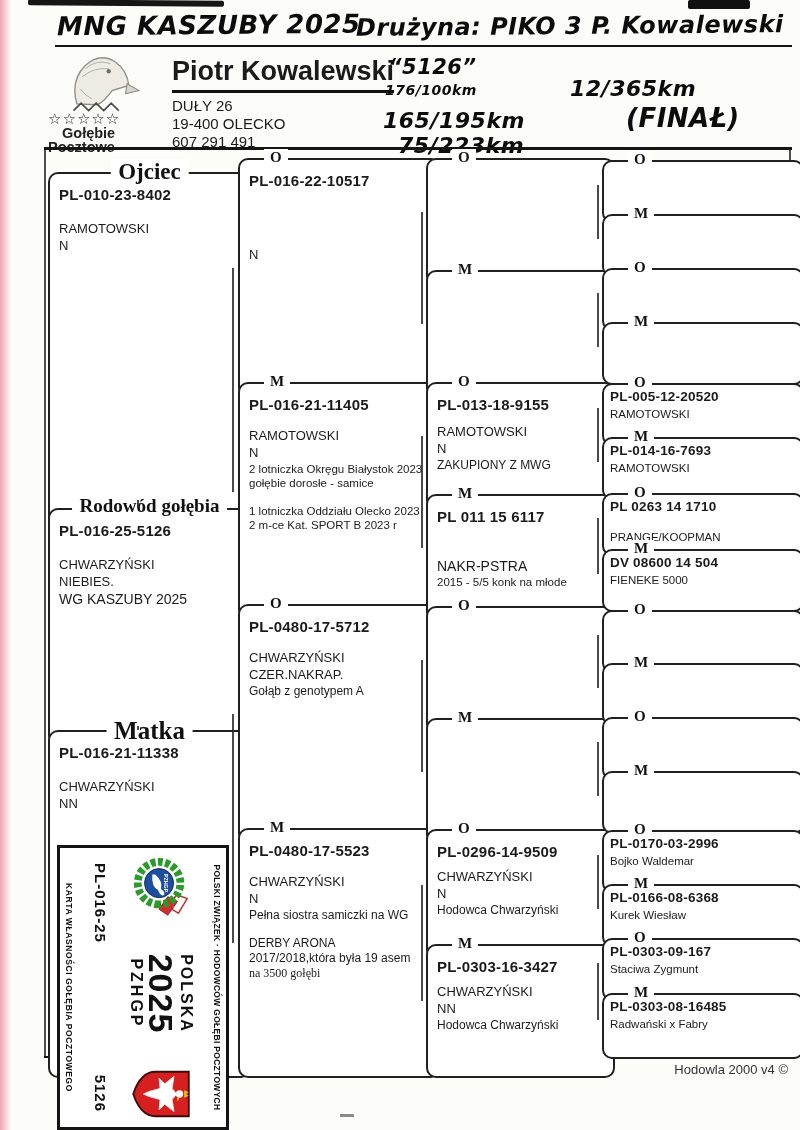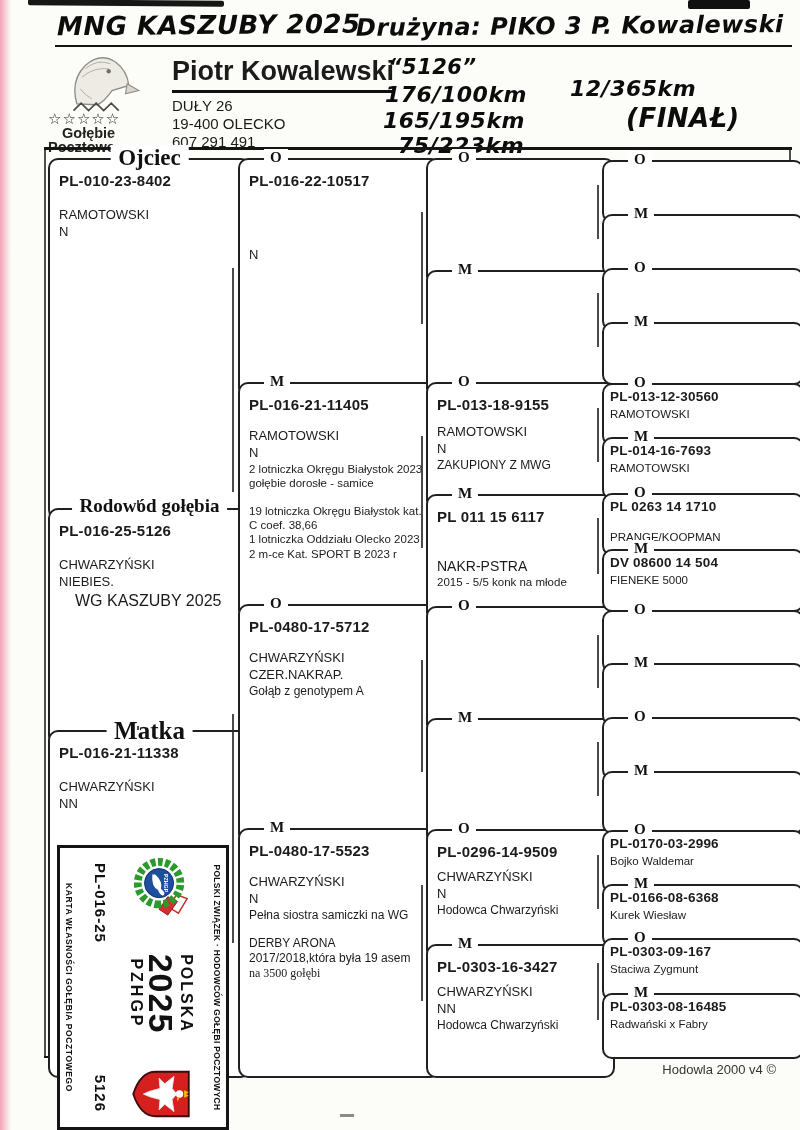--- a/index.html
+++ b/index.html
@@ -80,46 +80,46 @@
 <div class="abs stars" style="left:48px;top:110px;">☆☆☆☆☆</div>
 <div class="abs logo-word" style="left:62px;top:126px;">Gołębie</div>
 <div class="abs logo-word" style="left:48px;top:140px;">Pocztowe</div>
 
 <div class="abs owner-name" style="left:172px;top:56px;">Piotr Kowalewski</div>
 <div class="abs addr" style="left:172px;top:97px;">DUŁY 26</div>
 <div class="abs addr" style="left:172px;top:115px;">19-400 OLECKO</div>
 <div class="abs addr" style="left:172px;top:133px;">607 291 491</div>
 
 <div class="abs hw" style="left:388px;top:55px;font-size:21px;">“5126”</div>
-<div class="abs hw" style="left:385px;top:82px;font-size:22px;">176/100km</div>
+<div class="abs hw" style="left:385px;top:82px;font-size:14px;">176/100km</div>
 <div class="abs hw" style="left:383px;top:108px;font-size:22px;">165/195km</div>
 <div class="abs hw" style="left:398px;top:133px;font-size:22px;">75/223km</div>
 <div class="abs hw" style="left:570px;top:76px;font-size:22px;">12/365km</div>
 <div class="abs hw" style="left:626px;top:103px;font-size:26px;">(FINAŁ)</div>
 
 <div class="rule" style="left:44px;top:147px;width:748px;height:3px;"></div>
 <div class="rule" style="left:44px;top:150px;width:2px;height:907px;opacity:.75;"></div>
 <div class="rule" style="left:789px;top:150px;width:2px;height:907px;opacity:.75;"></div>
 <div class="rule" style="left:44px;top:1056px;width:748px;height:2px;"></div>
 
-<div class="pbox" style="left:48px;top:158px;width:182px;height:342px;">
+<div class="pbox" style="left:48px;top:172px;width:182px;height:342px;">
   <span class="bigtag" style="font-size:23px;">Ojciec</span>
   <div class="ring">PL-010-23-8402</div>
   <div class="gap"></div>
   <div class="nm">RAMOTOWSKI</div>
   <div class="nm">N</div>
 </div>
 
 <div class="pbox" style="left:48px;top:508px;width:182px;height:218px;">
   <span class="bigtag" style="font-size:19px;">Rodowód gołębia</span>
   <div class="ring">PL-016-25-5126</div>
   <div class="gap"></div>
   <div class="nm">CHWARZYŃSKI</div>
   <div class="nm">NIEBIES.</div>
-  <div class="dt" style="font-size:16px;margin-left:16px;">WG KASZUBY 2025</div>
+  <div class="dt" style="font-size:14px;">WG KASZUBY 2025</div>
 </div>
 
 <div class="pbox" style="left:48px;top:730px;width:182px;height:328px;">
   <span class="bigtag" style="font-size:25px;">Matka</span>
   <div class="ring">PL-016-21-11338</div>
   <div class="gap"></div>
   <div class="nm">CHWARZYŃSKI</div>
   <div class="nm">NN</div>
 </div>
 
@@ -130,21 +130,20 @@
 </div>
 
 <div class="pbox" style="left:238px;top:382px;width:182px;height:218px;">
   <span class="tag">M</span>
   <div class="ring">PL-016-21-11405</div>
   <div class="gap" style="height:12px;"></div>
   <div class="nm">RAMOTOWSKI</div>
   <div class="nm">N</div>
   <div class="dt">2 lotniczka Okręgu Białystok 2023 - gołębie dorosłe - samice</div>
   <div class="dt"></div>
-  <div class="dt">19 lotniczka Okręgu Białystok kat.  C  coef.  38,66</div>
   <div class="dt">1 lotniczka Oddziału Olecko 2023</div>
   <div class="dt">2 m-ce Kat. SPORT B  2023 r</div>
 </div>
 
 <div class="pbox" style="left:238px;top:604px;width:182px;height:220px;">
   <span class="tag">O</span>
   <div class="ring">PL-0480-17-5712</div>
   <div class="gap" style="height:12px;"></div>
   <div class="nm">CHWARZYŃSKI</div>
   <div class="nm">CZER.NAKRAP.</div>
@@ -215,21 +214,21 @@
   </div>
 <div class="pbox" style="left:602px;top:268px;width:186px;height:51px;padding:4px 6px;">
   <span class="tag">O</span>
   </div>
 <div class="pbox" style="left:602px;top:322px;width:186px;height:51px;padding:4px 6px;">
   <span class="tag">M</span>
   </div>
 
 <div class="pbox" style="left:602px;top:383px;width:186px;height:51px;padding:4px 6px;">
   <span class="tag">O</span>
-  <div class="ring sm">PL-013-12-30560</div>
+  <div class="ring sm">PL-005-12-20520</div>
   <div class="dt" style="margin-top:3px;">RAMOTOWSKI</div>
   </div>
 <div class="pbox" style="left:602px;top:437px;width:186px;height:51px;padding:4px 6px;">
   <span class="tag">M</span>
   <div class="ring sm">PL-014-16-7693</div>
   <div class="dt" style="margin-top:3px;">RAMOTOWSKI</div>
   </div>
 <div class="pbox" style="left:602px;top:493px;width:186px;height:51px;padding:4px 6px;">
   <span class="tag">O</span>
   <div class="ring sm">PL 0263 14 1710</div>
@@ -318,13 +317,13 @@
       </svg>
     </div>
     <div class="card-rings">
       <span>PL-016-25</span>
       <span>5126</span>
     </div>
     <div class="card-title">KARTA WŁASNOŚCI GOŁĘBIA POCZTOWEGO</div>
   </div>
 </div>
 
-<div class="abs" style="right:24px;top:1062px;font-size:13px;color:#333;">Hodowla 2000 v4 ©</div>
+<div class="abs" style="right:12px;top:1062px;font-size:13px;color:#333;">Hodowla 2000 v4 ©</div>
 
 </body></html>

